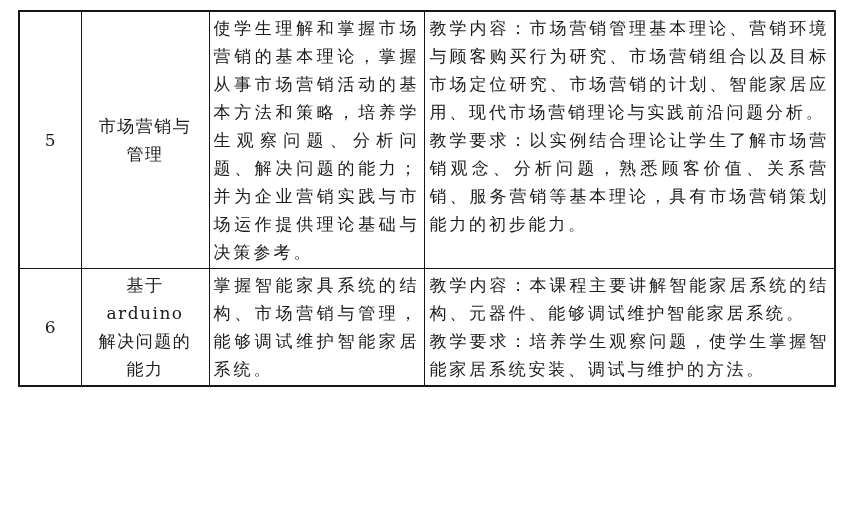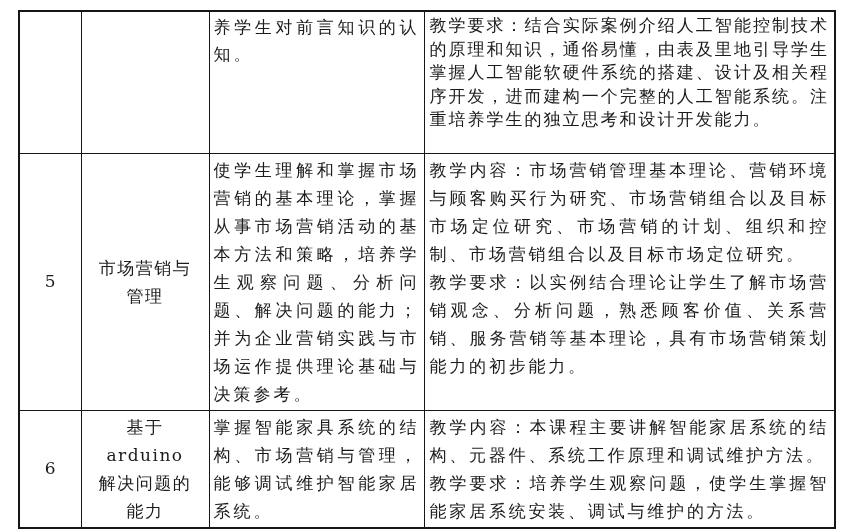--- a/index.html
+++ b/index.html
@@ -62,41 +62,33 @@
 
 <div class="page">
   <table class="course-table">
     <colgroup>
       <col style="width:62px">
       <col style="width:128px">
       <col style="width:215px">
       <col style="width:411px">
     </colgroup>
     <tbody>
-      <tr class="r1">
-        <td class="c-no"></td>
-        <td class="c-name"></td>
-        <td class="c-obj">养学生对前言知识的认知。</td>
-        <td class="c-teach">
-          <p>教学要求：结合实际案例介绍人工智能控制技术的原理和知识，通俗易懂，由表及里地引导学生掌握人工智能软硬件系统的搭建、设计及相关程序开发，进而建构一个完整的人工智能系统。注重培养学生的独立思考和设计开发能力。</p>
-        </td>
-      </tr>
       <tr class="r5">
         <td class="c-no">5</td>
         <td class="c-name">市场营销与管理</td>
         <td class="c-obj">使学生理解和掌握市场营销的基本理论，掌握从事市场营销活动的基本方法和策略，培养学生观察问题、分析问题、解决问题的能力；并为企业营销实践与市场运作提供理论基础与决策参考。</td>
         <td class="c-teach">
-          <p>教学内容：市场营销管理基本理论、营销环境与顾客购买行为研究、市场营销组合以及目标市场定位研究、市场营销的计划、组织和控制、市场营销组合以及目标市场定位研究。</p>
+          <p>教学内容：市场营销管理基本理论、营销环境与顾客购买行为研究、市场营销组合以及目标市场定位研究、市场营销的计划、智能家居应用、现代市场营销理论与实践前沿问题分析。</p>
           <p>教学要求：以实例结合理论让学生了解市场营销观念、分析问题，熟悉顾客价值、关系营销、服务营销等基本理论，具有市场营销策划能力的初步能力。</p>
         </td>
       </tr>
       <tr class="r6">
         <td class="c-no">6</td>
         <td class="c-name">基于 arduino 解决问题的能力</td>
         <td class="c-obj">掌握智能家具系统的结构、市场营销与管理，能够调试维护智能家居系统。</td>
         <td class="c-teach">
-          <p>教学内容：本课程主要讲解智能家居系统的结构、元器件、系统工作原理和调试维护方法。</p>
+          <p>教学内容：本课程主要讲解智能家居系统的结构、元器件、能够调试维护智能家居系统。</p>
           <p>教学要求：培养学生观察问题，使学生掌握智能家居系统安装、调试与维护的方法。</p>
         </td>
       </tr>
     </tbody>
   </table>
 </div>
 
 </body></html>

